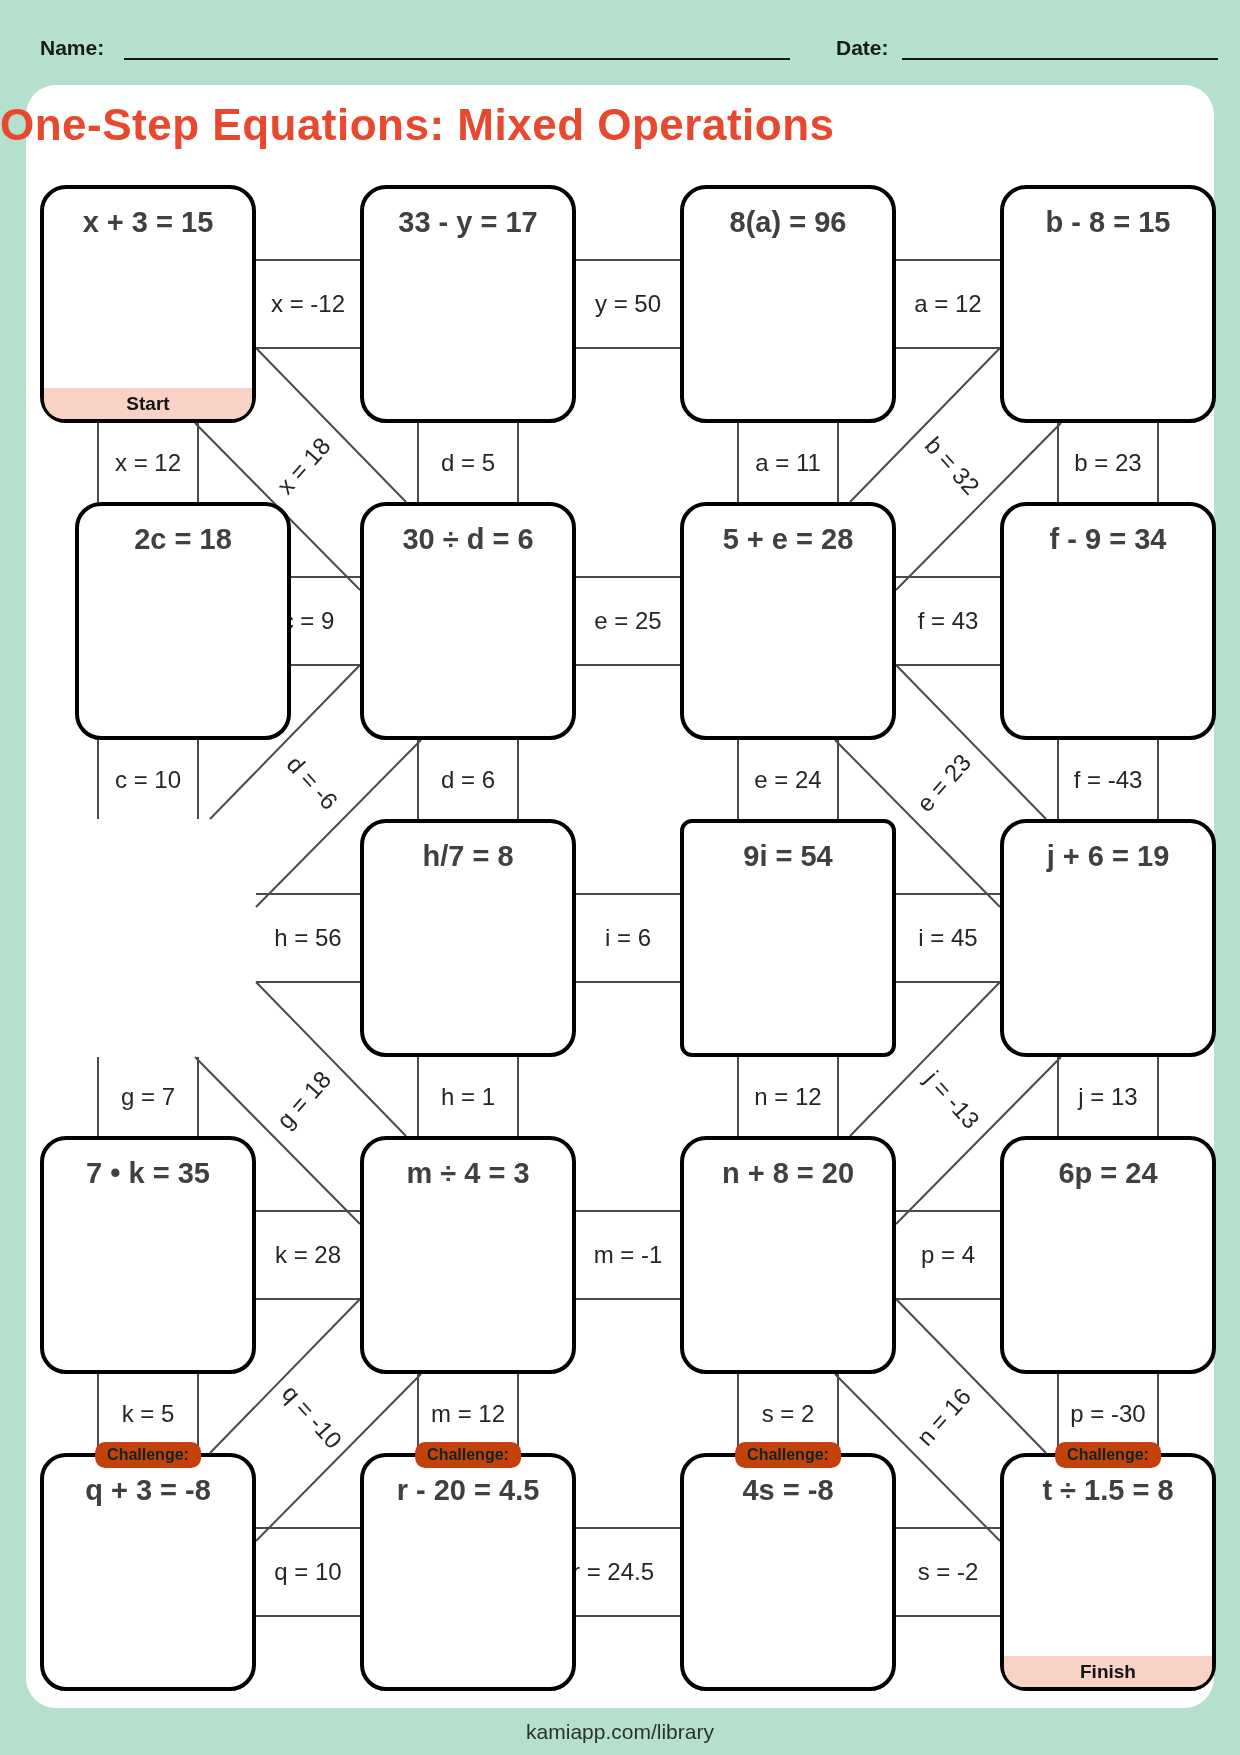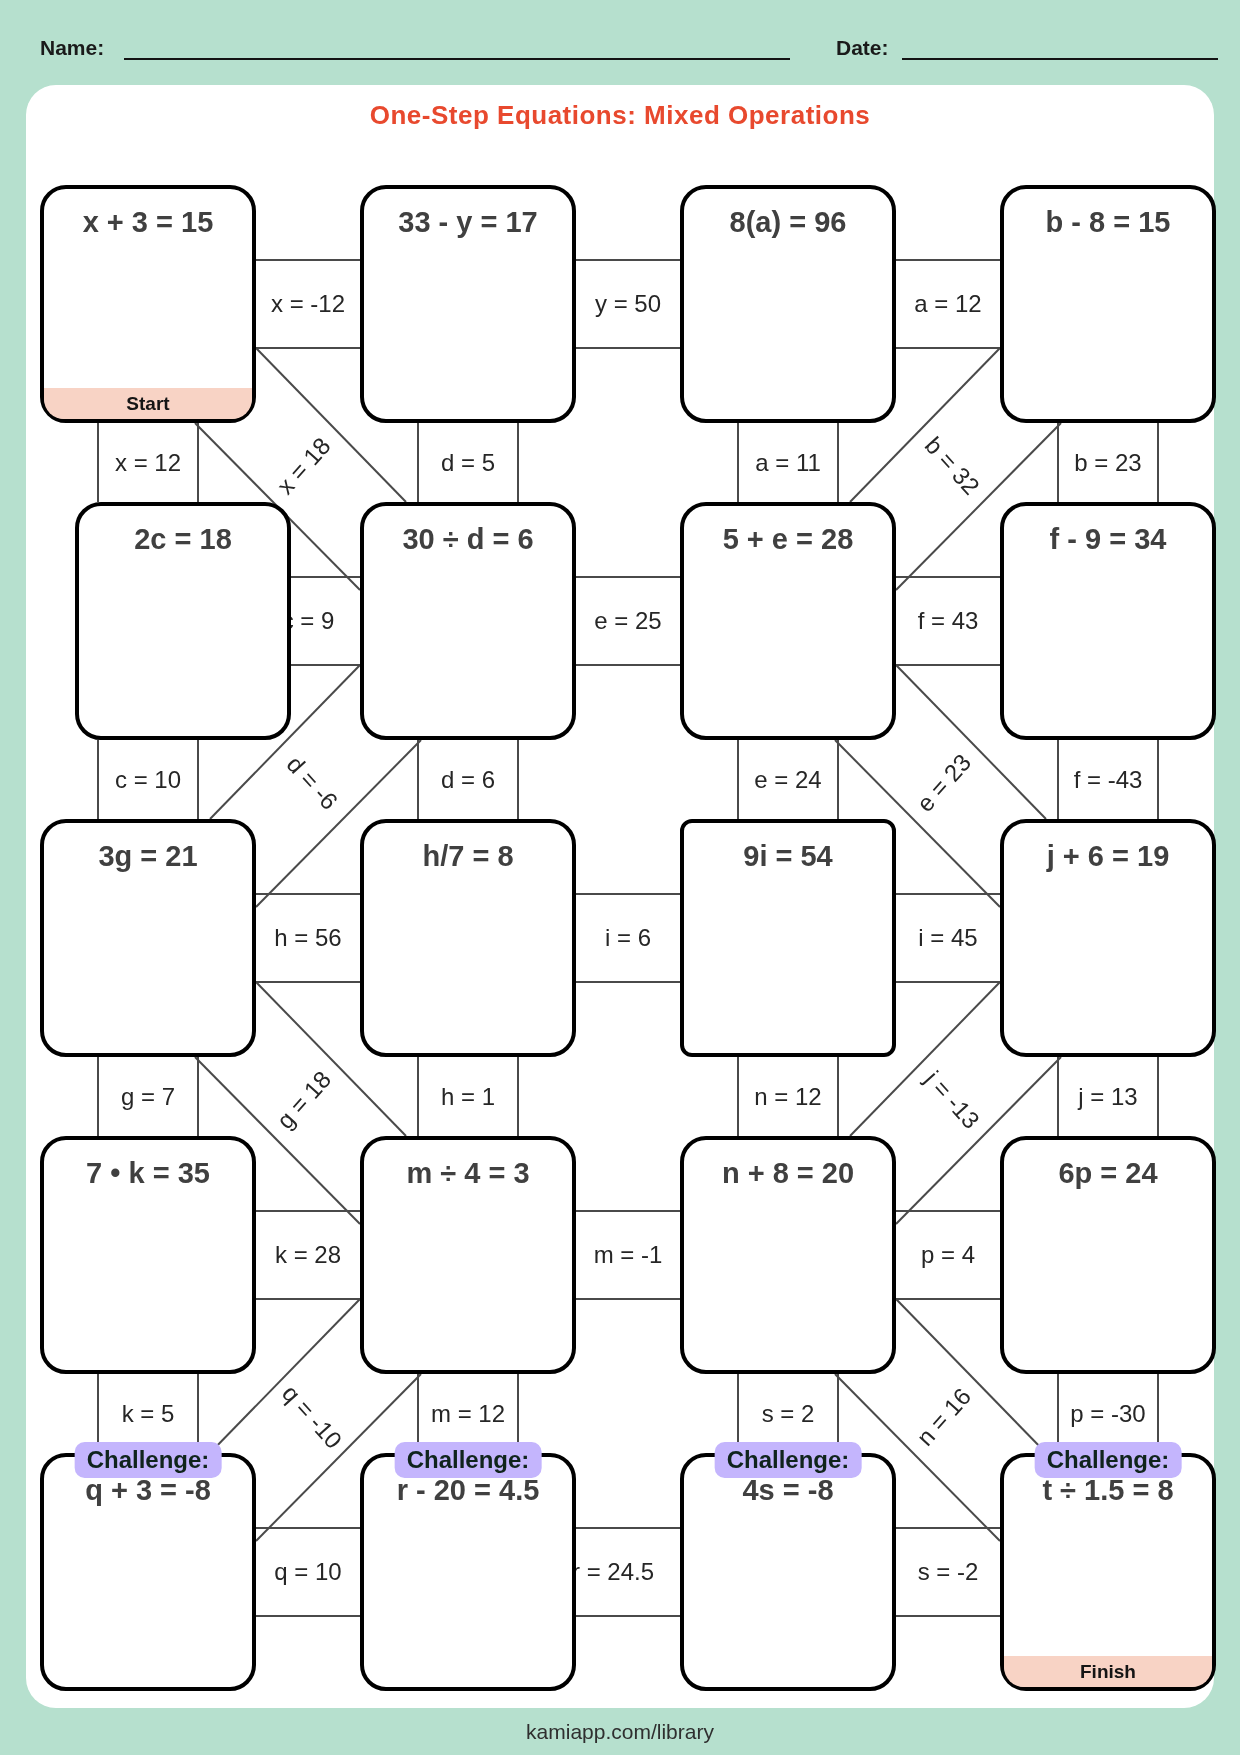--- a/index.html
+++ b/index.html
@@ -2,36 +2,36 @@
 <html><head>
 <meta charset="utf-8">
 <style>
   html,body{margin:0;padding:0;background:#888;}
   .page{position:relative;width:1240px;height:1755px;background:#b6e0ce;
         font-family:"Liberation Sans",sans-serif;overflow:hidden;margin:0 auto;}
   .hdr-label{position:absolute;font-size:21px;font-weight:600;color:#1a1a1a;}
   .hdr-line{position:absolute;height:24px;border-bottom:2px solid #141414;}
   .card{position:absolute;left:26px;top:85px;width:1188px;height:1623px;
         background:#ffffff;border-radius:30px;}
-  .page-title{position:absolute;left:0;top:100px;width:100%;text-align:center;
-        font-size:26px;font-weight:800;letter-spacing:.5px;color:#e8492e;}
+  .page-title{position:absolute;left:0;top:100px;width:100%;
+        font-size:44px;font-weight:800;letter-spacing:.5px;color:#e8492e;}
   .maze{position:absolute;left:0;top:0;width:1240px;height:1755px;}
   .maze svg{position:absolute;left:0;top:0;z-index:1;}
   .lbl{position:absolute;z-index:2;font-size:24px;color:#262626;white-space:nowrap;
        transform:translate(-50%,-50%);}
   .lbl.diag-r{transform:translate(-50%,-50%) rotate(-48deg);}
   .lbl.diag-l{transform:translate(-50%,-50%) rotate(48deg);}
   .box{position:absolute;z-index:3;width:216px;height:238px;background:#fff;
        border:4px solid #000;border-radius:26px;box-sizing:border-box;}
   .eq{margin-top:17px;text-align:center;font-size:29px;font-weight:bold;color:#404040;}
   .tagbar{position:absolute;left:0;right:0;bottom:0;height:31px;background:#f8d3c5;
        border-radius:0 0 20px 20px;display:flex;align-items:center;justify-content:center;
        font-size:19px;font-weight:bold;color:#151515;}
   .pill{position:absolute;top:-15px;left:50%;transform:translateX(-50%);
-       background:#c4b5fd;border-radius:10px;padding:4px 12px;font-size:24px;
+       background:#c2410c;border-radius:10px;padding:4px 12px;font-size:16px;
        font-weight:bold;color:#10241c;white-space:nowrap;z-index:4;}
   .footer{position:absolute;left:0;top:1720px;width:100%;text-align:center;
        font-size:21px;color:#2f2f2f;}
 </style>
 </head>
 <body>
 
 <div class="page">
   <span class="hdr-label" style="left:40px;top:36px">Name:</span>
   <span class="hdr-line" style="left:124px;top:34px;width:666px"></span>
@@ -179,23 +179,20 @@
       </div>
       <div class="box" style="left: 360px; top: 502px;">
         <div class="eq">30 ÷ d = 6</div>
       </div>
       <div class="box" style="left: 680px; top: 502px;">
         <div class="eq">5 + e = 28</div>
       </div>
       <div class="box" style="left: 1000px; top: 502px;">
         <div class="eq">f - 9 = 34</div>
       </div>
-      <div class="box" style="left: 40px; top: 819px;">
-        <div class="eq">3g = 21</div>
-      </div>
       <div class="box" style="left: 360px; top: 819px;">
         <div class="eq">h/7 = 8</div>
       </div>
       <div class="box" style="left: 680px; top: 819px; border-radius: 12px;">
         <div class="eq">9i = 54</div>
       </div>
       <div class="box" style="left: 1000px; top: 819px;">
         <div class="eq">j + 6 = 19</div>
       </div>
       <div class="box" style="left: 40px; top: 1136px;">

